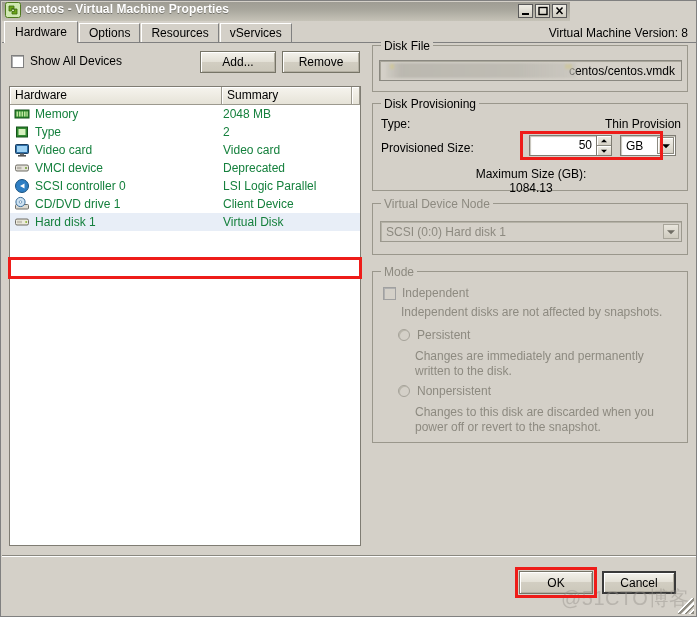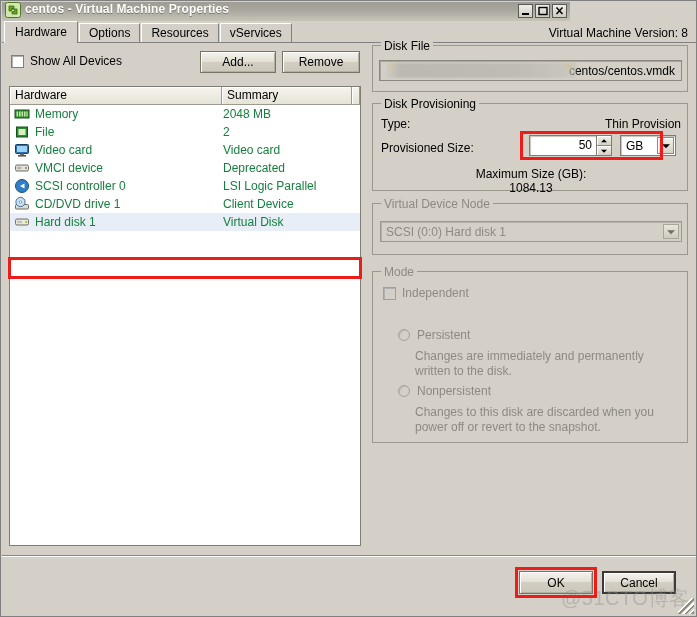--- a/index.html
+++ b/index.html
@@ -553,21 +553,21 @@
         <span class="hw-summary">2048 MB</span>
       </div>
 
       <div class="hwrow">
         <span class="hw-icon">
           <svg class="ic" viewBox="0 0 16 16">
               <rect x="2.5" y="3" width="11" height="10" fill="#2f8a2f" stroke="#14521a"></rect>
               <rect x="4.5" y="5" width="7" height="6" fill="#d6f0bf"></rect>
             </svg>
         </span>
-        <span class="hw-name">File</span>
+        <span class="hw-name">Type</span>
         <span class="hw-summary">2</span>
       </div>
 
       <div class="hwrow">
         <span class="hw-icon">
           <svg class="ic" viewBox="0 0 16 16">
               <rect x="1.5" y="2.5" width="13" height="9" rx="1" fill="#2e6fa8" stroke="#1b3e60"></rect>
               <rect x="3" y="4" width="10" height="6" fill="#9fd3f5"></rect>
               <rect x="6" y="11.5" width="4" height="2" fill="#6f6f6f"></rect>
               <rect x="4" y="13" width="8" height="1.6" fill="#555"></rect>
@@ -685,20 +685,21 @@
       </div>
     </div>
 
     <div class="groupbox disabled" id="gb-mode">
       <span class="gb-title">Mode</span>
 
       <label class="modeitem" id="mode-independent">
         <span class="wincheck disabled"></span>
         <span>Independent</span>
       </label>
+      <div class="modeitem" id="mode-indep-desc">Independent disks are not affected by snapshots.</div>
 
       <label class="modeitem" id="mode-persistent">
         <span class="winradio"></span>
         <span>Persistent</span>
       </label>
       <div class="modeitem" id="mode-pers-desc">Changes are immediately and permanently written to the disk.</div>
 
       <label class="modeitem" id="mode-nonpersistent">
         <span class="winradio"></span>
         <span>Nonpersistent</span>

